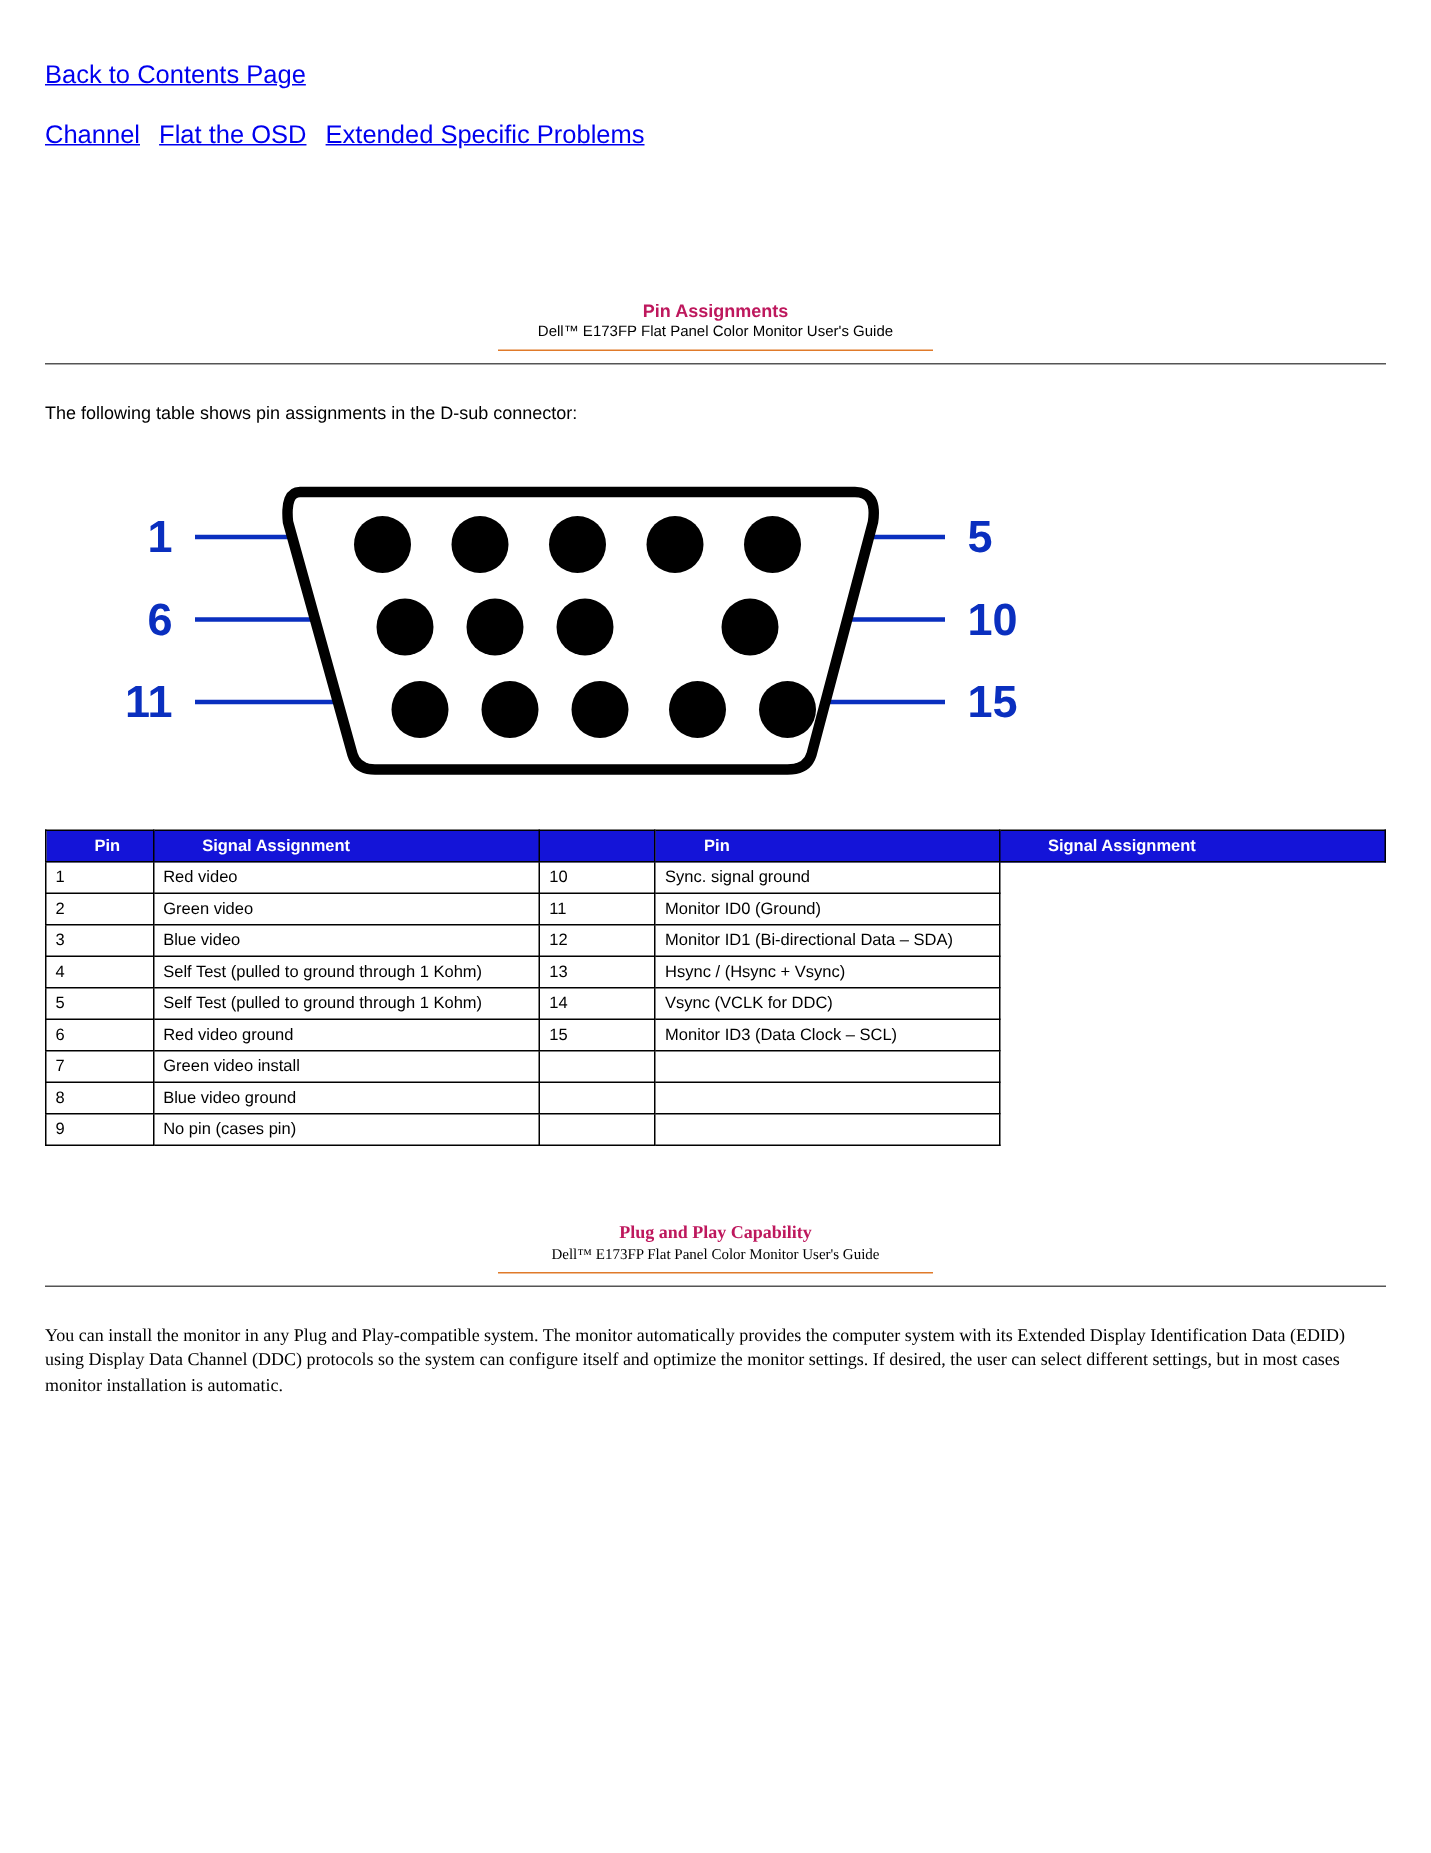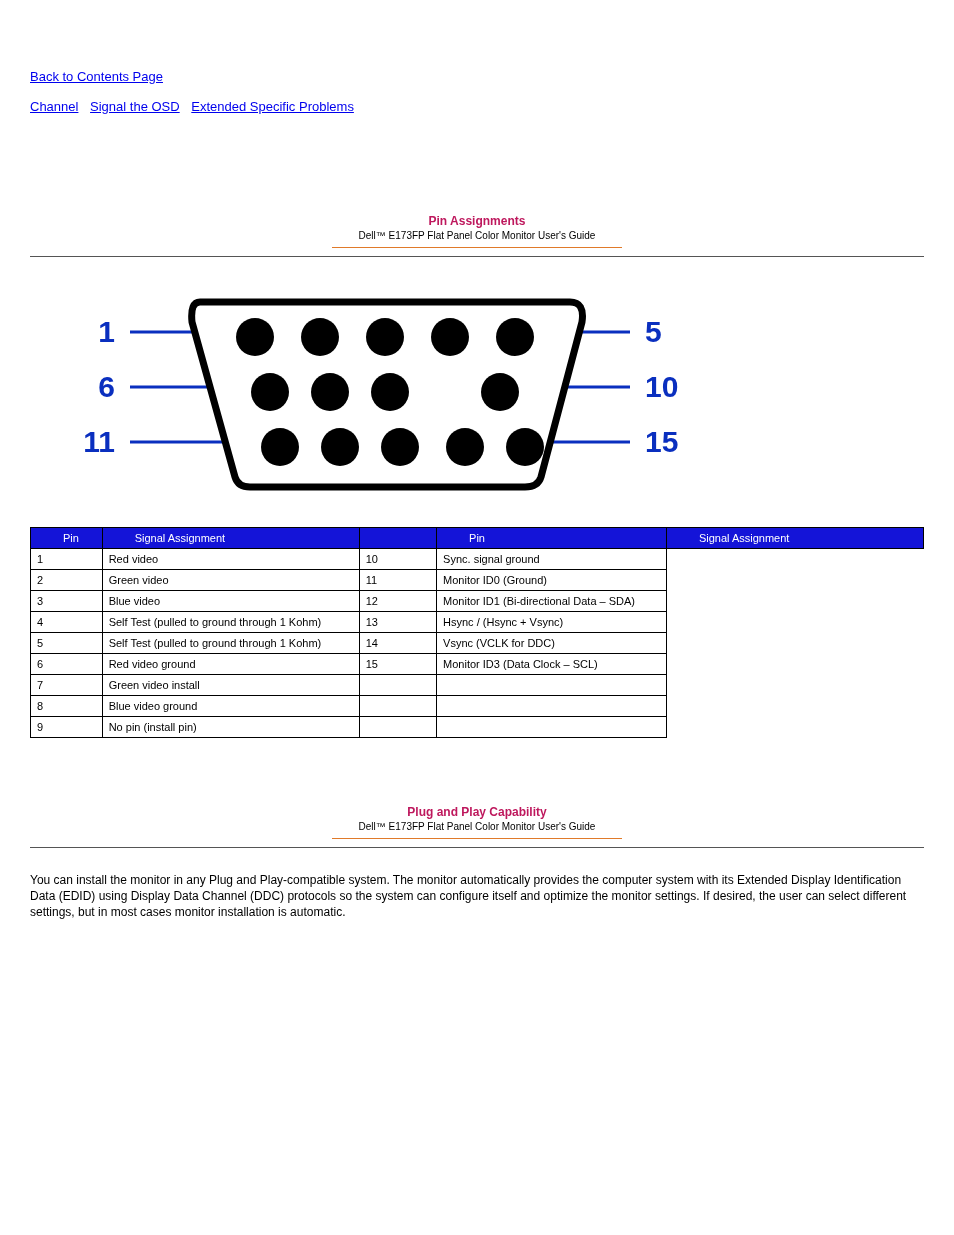--- a/index.html
+++ b/index.html
@@ -7,23 +7,22 @@
     padding: 0;
     background: #fff;
     font-family: Arial, Helvetica, sans-serif;
     color: #000;
     width: 954px;
   }
   .page {
     padding: 40px 30px 40px 30px;
   }
   .top-links {
-    font-size: 13px;
+    font-size: 17px;
     margin-bottom: 60px;
-    margin-top: 29px;
   }
   .top-links a, .top-links span.link {
     color: #0000ee;
     text-decoration: underline;
     cursor: pointer;
     margin-right: 8px;
   }
   .big-gap { height: 40px; }
   .section-heading {
     text-align: center;
@@ -70,57 +69,58 @@
   .pin-table th, .pin-table td {
     border: 1px solid #000;
     padding: 4px 6px;
     vertical-align: top;
     text-align: left;
     background: #fff;
   }
   .pin-table th {
     background: #1414d8;
     color: #fff;
-    font-weight: normal;
+    font-weight: bold;
     padding-left: 32px;
   }
   .pin-table .pin-col { width: 36px; }
   .pin-table .sig-col { width: 250px; margin-left: 16px; }
   .spacer-cell {
     background: #1414d8 !important;
     border-left: 1px solid #000;
     border-right: 1px solid #000;
     border-top: 1px solid #000;
     border-bottom: 1px solid #000;
     width: 46px;
   }
 
-  .section2 { margin-top: 67px; }
+  .section2 { margin-top: 50px; font-family: Liberation Serif, serif; }
 </style>
 </head>
 <body>
 
 <div class="page">
 
   <div class="top-links">
     <span class="link">Back to Contents Page</span><br><br>
     <span class="link">Channel</span>
-    <span class="link">Signal the OSD</span>
+    <span class="link">Flat the OSD</span>
     <span class="link">Extended Specific Problems</span>
   </div>
 
   <div class="big-gap"></div>
 
   <div class="section-heading">
     <h2>Pin Assignments</h2>
     <div class="sub">Dell™ E173FP Flat Panel Color Monitor User's Guide</div>
     <hr class="orange-rule">
   </div>
   <hr class="full-rule">
 
+  <div class="body-text">The following table shows pin assignments in the D-sub connector:</div>
 
   <div class="connector-wrap">
     <svg class="conn-svg" width="640" height="220" viewBox="0 0 640 220">
 
       <line x1="60" y1="55" x2="175" y2="55" stroke="#0a2fbf" stroke-width="3"></line>
       <line x1="60" y1="110" x2="160" y2="110" stroke="#0a2fbf" stroke-width="3"></line>
       <line x1="60" y1="165" x2="175" y2="165" stroke="#0a2fbf" stroke-width="3"></line>
 
       <line x1="445" y1="55" x2="560" y2="55" stroke="#0a2fbf" stroke-width="3"></line>
       <line x1="430" y1="110" x2="560" y2="110" stroke="#0a2fbf" stroke-width="3"></line>
@@ -217,21 +217,21 @@
           <td class="sig-col"></td>
         </tr>
         <tr>
           <td class="pin-col">8</td>
           <td class="sig-col">Blue video ground</td>
           <td class="pin-col"></td>
           <td class="sig-col"></td>
         </tr>
         <tr>
           <td class="pin-col">9</td>
-          <td class="sig-col">No pin (install pin)</td>
+          <td class="sig-col">No pin (cases pin)</td>
           <td class="pin-col"></td>
           <td class="sig-col"></td>
         </tr>
       </tbody>
   </table>
 
   <div class="section2">
     <div class="section-heading">
       <h2>Plug and Play Capability</h2>
       <div class="sub">Dell™ E173FP Flat Panel Color Monitor User's Guide</div>

